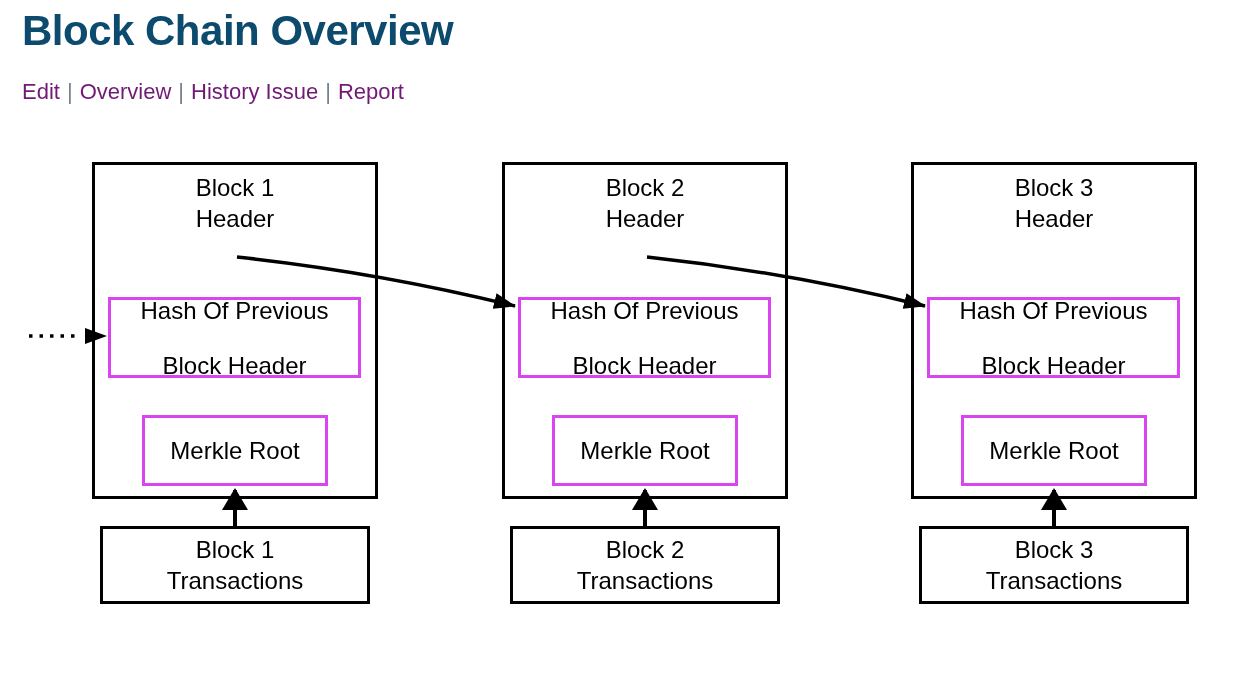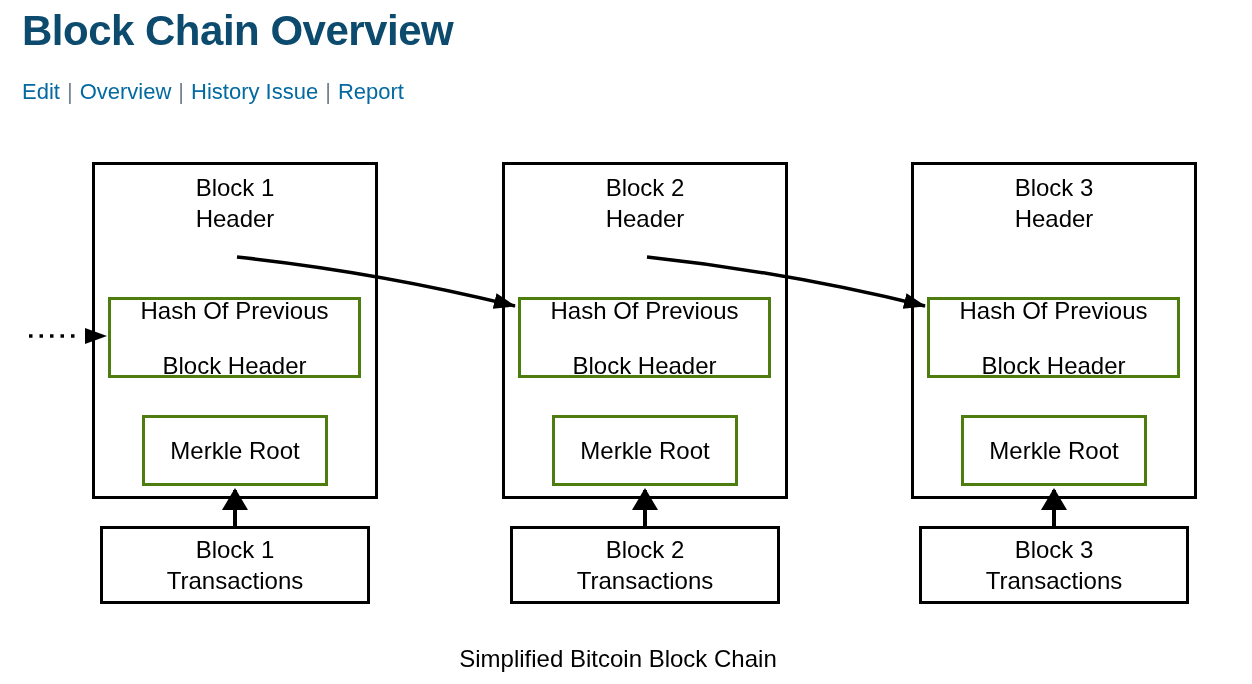--- a/index.html
+++ b/index.html
@@ -8,39 +8,39 @@
 
   .page-title {
     position:absolute; left:22px; top:10px;
     font-size:42px; font-weight:bold; color:#0c4a6e;
     letter-spacing:-0.5px; line-height:1;
   }
   .page-actions {
     position:absolute; left:22px; top:79px;
     font-size:22px; line-height:26px; white-space:nowrap;
   }
-  .page-actions a { color:#0369a1; text-decoration:none; cursor:pointer; }
+  .page-actions a { color:#701a75; text-decoration:none; cursor:pointer; }
   .sep { color:#76828f; padding:0 7px; }
 
   .diagram { position:absolute; left:0; top:0; width:1236px; height:684px; }
 
   .outer-box, .inner-box, .tx-box {
     position:absolute; background:#ffffff; color:#000;
     text-align:center; font-size:24px; line-height:31px;
   }
   .outer-box { width:286px; height:337px; top:162px; border:3px solid #000; }
   .hdr-label { position:absolute; top:172px; width:286px; text-align:center;
     font-size:24px; line-height:31px; color:#000; }
   .hash-box  { width:253px; height:81px; top:297px; border:4px solid #000;
     display:flex; flex-direction:column; align-items:center; justify-content:center; }
   .merkle-box{ width:186px; height:71px; top:415px; border:3px solid #000;
     display:flex; align-items:center; justify-content:center; }
   .tx-box    { width:270px; height:78px; top:526px; border:3px solid #000;
     display:flex; flex-direction:column; align-items:center; justify-content:center; }
-  .inner-box { border:3px solid #4d7c0f;gap:24px; }
+  .inner-box { border:3px solid #d946ef;gap:24px; }
   .line { display:block; }
 
   svg.arrows { position:absolute; left:0; top:0; pointer-events:none; }
 
   .caption {
     position:absolute; top:645px; left:0; width:1236px;
     text-align:center; font-size:24px; color:#000;
   }
 </style>
 </head>
@@ -120,14 +120,13 @@
 
     <path d="M237,257 Q377,272 515,306" stroke="#000" stroke-width="3.5" fill="none" marker-end="url(#ah)"></path>
 
     <path d="M647,257 Q787,272 925,306" stroke="#000" stroke-width="3.5" fill="none" marker-end="url(#ah)"></path>
 
     <path d="M235,527 L235,490" stroke="#000" stroke-width="4" fill="none" marker-end="url(#ahv)"></path>
     <path d="M645,527 L645,490" stroke="#000" stroke-width="4" fill="none" marker-end="url(#ahv)"></path>
     <path d="M1054,527 L1054,490" stroke="#000" stroke-width="4" fill="none" marker-end="url(#ahv)"></path>
   </svg>
 
-  <div class="caption">Simplified Bitcoin Block Chain</div>
 </div>
 
 </body></html>

